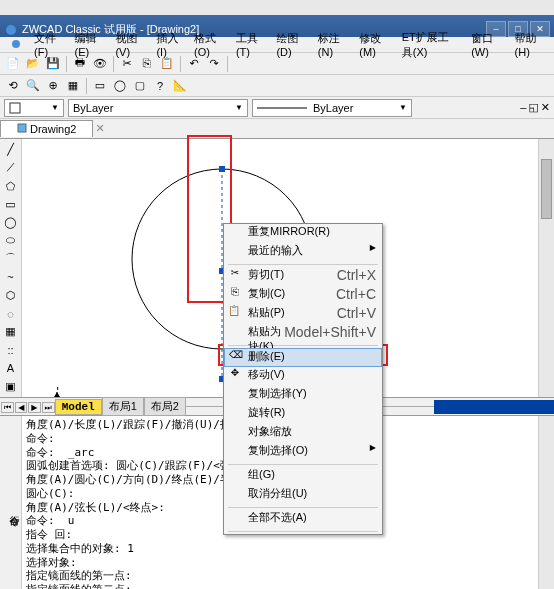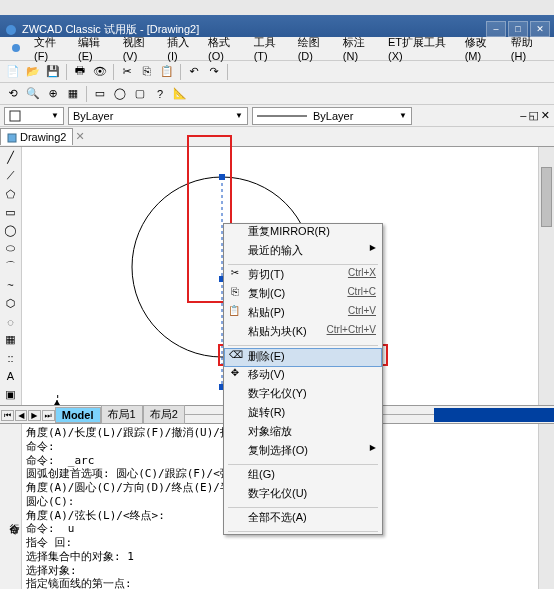--- a/index.html
+++ b/index.html
@@ -2,56 +2,56 @@
 <html><head>
 <meta charset="utf-8">
 <style>
 * { margin: 0; padding: 0; box-sizing: border-box; font-family: "Microsoft YaHei", SimSun, sans-serif; font-size: 11px; }
 body { background: #e8e8e8; width: 554px; height: 589px; overflow: hidden; position: relative; }
 .titlebar { background: linear-gradient(#3d6aa5, #2e5a95); color: #fff; height: 22px; display: flex; align-items: flex-end; padding: 0 4px; margin-top: 15px; }
 .titlebar .icon { width: 14px; height: 14px; margin-right: 4px; }
 .titlebar .title { flex: 1; font-size: 11px; }
 .titlebar .win-btns { display: flex; gap: 2px; }
 .titlebar .win-btn { width: 20px; height: 16px; background: rgba(255,255,255,0.15); border: 1px solid rgba(255,255,255,0.3); display: flex; align-items: center; justify-content: center; cursor: pointer; font-size: 9px; }
-.menubar { background: #f0f0f0; height: 24px; display: flex; align-items: center; padding: 0 4px; border-bottom: 1px solid #ccc; }
+.menubar { background: #f0f0f0; height: 16px; display: flex; align-items: center; padding: 0 4px; border-bottom: 1px solid #ccc; }
 .menubar .menu-item { padding: 2px 6px; cursor: pointer; font-size: 11px; }
 .toolbar { background: #f0f0f0; height: 22px; display: flex; align-items: center; padding: 0 4px; gap: 2px; border-bottom: 1px solid #ccc; }
 .toolbar .tb-btn { width: 18px; height: 18px; display: flex; align-items: center; justify-content: center; cursor: pointer; border: 1px solid transparent; }
 .toolbar .sep { width: 1px; height: 16px; background: #bbb; margin: 0 2px; }
 .propbar { background: #f0f0f0; height: 22px; display: flex; align-items: center; padding: 0 4px; gap: 4px; border-bottom: 1px solid #ccc; }
 .propbar .combo { height: 18px; border: 1px solid #999; background: #fff; padding: 0 4px; display: flex; align-items: center; }
 .propbar .combo .arrow { margin-left: auto; font-size: 8px; }
 .doctabs { background: #f0f0f0; height: 20px; display: flex; align-items: center; border-bottom: 1px solid #999; }
-.doctabs .tab { background: #fff; border: 1px solid #999; border-bottom: none; padding: 2px 6px; font-size: 11px; display: flex; align-items: flex-end; gap: 3px; }
+.doctabs .tab { background: #fff; border: 1px solid #999; border-bottom: none; padding: 2px 16px; font-size: 11px; display: flex; align-items: flex-start; gap: 3px; }
 .workspace { display: flex; height: 258px; background: #fff; }
 .left-tools { width: 22px; background: #f0f0f0; border-right: 1px solid #ccc; display: flex; flex-direction: column; gap: 1px; padding: 2px 0; }
 .left-tools .lt-btn { width: 20px; height: 18px; display: flex; align-items: center; justify-content: center; cursor: pointer; margin: 0 auto; }
 .canvas-area { flex: 1; position: relative; background: #fff; overflow: hidden; }
 .right-scroll { width: 16px; background: #e8e8e8; border-left: 1px solid #ccc; position: relative; }
 .right-scroll .thumb { background: #c0c0c0; position: absolute; left: 2px; right: 2px; top: 20px; height: 60px; border: 1px solid #999; }
 .canvas-area svg { position: absolute; top: 0; left: 0; }
 .ucs-icon { position: absolute; left: 30px; bottom: 10px; }
 .model-tabs { background: #f0f0f0; height: 18px; display: flex; align-items: center; border-top: 1px solid #999; font-size: 10px; }
 .model-tabs .nav-btns span { padding: 0 2px; cursor: pointer; border: 1px solid #aaa; font-size: 8px; margin-left: 1px; }
 .model-tabs .mtab { padding: 1px 6px; border: 1px solid #aaa; background: #fff; cursor: pointer; }
-.model-tabs .mtab.active { background: #7dd3fc; font-weight: bold; }
+.model-tabs .mtab.active { background: #fde047; font-weight: bold; font-family: Liberation Mono, monospace; }
 .model-tabs .mtab.inactive { background: #e0e0e0; }
 .cmdline { background: #fff; border-top: 1px solid #999; height: 180px; display: flex; }
 .cmdline .left-label { width: 22px; background: #f0f0f0; writing-mode: vertical-rl; text-align: center; font-size: 10px; border-right: 1px solid #ccc; padding-top: 4px; }
 .cmdline .cmd-content { flex: 1; overflow: hidden; font-size: 11px; line-height: 1.25; padding: 2px 4px; font-family: SimSun, monospace; white-space: pre-wrap; }
 .cmdline .cmd-scroll { width: 16px; background: #e8e8e8; border-left: 1px solid #ccc; }
 .status-toggles { background: #f0f0f0; height: 20px; display: flex; align-items: center; justify-content: flex-end; border-top: 1px solid #ccc; gap: 0; }
 .status-toggles .stg { padding: 2px 5px; border: 1px solid #aaa; cursor: pointer; font-size: 10px; background: #e8e8e8; }
 .status-toggles .stg.active { background: #d0e0f0; border-color: #6090c0; }
 .highlight-box { position: absolute; border: 2px solid #e02020; pointer-events: none; z-index: 50; }
 .context-menu { position: absolute; left: 223px; top: 223px; width: 160px; background: #f4f4f4; border: 1px solid #888; box-shadow: 2px 2px 3px rgba(0,0,0,0.3); z-index: 100; }
 .context-menu .cm-item { height: 19px; display: flex; align-items: flex-start; padding: 0 6px 0 24px; position: relative; cursor: pointer; font-size: 11px; }
 .context-menu .cm-item.highlighted { background: #d0e0f0; border: 1px solid #6a9fd8; padding-left: 23px; }
 .context-menu .cm-item .cm-icon { position: absolute; left: 4px; width: 14px; text-align: center; font-size: 10px; }
-.context-menu .cm-item .cm-shortcut { margin-left: auto; font-size: 10px; color: #555; text-decoration: underline; }
+.context-menu .cm-item .cm-shortcut { margin-left: auto; font-size: 14px; color: #555; }
 .context-menu .cm-item .cm-arrow { margin-left: auto; font-size: 8px; }
 .context-menu .cm-sep { height: 1px; background: #ccc; margin: 2px 4px; }
 .grip { width: 6px; height: 6px; background: #1050c0; position: absolute; transform: translate(-50%,-50%); }
 </style>
 </head>
 <body>
 
 <div class="titlebar">
   <span class="icon">
     <svg width="14" height="14">
@@ -73,22 +73,23 @@
       </svg>
   </span>
 <span class="menu-item">文件(F)</span>
     <span class="menu-item">编辑(E)</span>
     <span class="menu-item">视图(V)</span>
     <span class="menu-item">插入(I)</span>
     <span class="menu-item">格式(O)</span>
     <span class="menu-item">工具(T)</span>
     <span class="menu-item">绘图(D)</span>
     <span class="menu-item">标注(N)</span>
+    <span class="menu-item">修改(M)</span>
     <span class="menu-item">ET扩展工具(X)</span>
-    <span class="menu-item">修改(M)</span>
+    <span class="menu-item">窗口(W)</span>
     <span class="menu-item">帮助(H)</span>
   </div>
 
 <div class="toolbar">
     <div class="tb-btn">📄</div>
     <div class="tb-btn">📂</div>
     <div class="tb-btn">💾</div>
     <div class="sep"></div>
     <div class="tb-btn">🖶</div>
     <div class="tb-btn">👁</div>
@@ -258,49 +259,49 @@
       <span>复制(C)</span>
       <span class="cm-shortcut">Ctrl+C</span>
     </div>
     <div class="cm-item">
       <span class="cm-icon">📋</span>
       <span>粘贴(P)</span>
       <span class="cm-shortcut">Ctrl+V</span>
     </div>
     <div class="cm-item">
       <span>粘贴为块(K)</span>
-      <span class="cm-shortcut">Ctrl+Ctrl+V</span>
+      <span class="cm-shortcut">Model+Shift+V</span>
     </div>
     <div class="cm-sep"></div>
     <div class="cm-item highlighted">
       <span class="cm-icon">⌫</span>
       <span>删除(E)</span>
     </div>
     <div class="cm-item">
       <span class="cm-icon">✥</span>
       <span>移动(V)</span>
     </div>
     <div class="cm-item">
-      <span>数字化仪(Y)</span>
+      <span>复制选择(Y)</span>
     </div>
     <div class="cm-item">
       <span>旋转(R)</span>
     </div>
     <div class="cm-item">
       <span>对象缩放</span>
     </div>
     <div class="cm-item">
       <span>复制选择(O)</span>
       <span class="cm-arrow">▶</span>
     </div>
     <div class="cm-sep"></div>
     <div class="cm-item">
       <span>组(G)</span>
     </div>
     <div class="cm-item">
-      <span>数字化仪(U)</span>
+      <span>取消分组(U)</span>
     </div>
     <div class="cm-sep"></div>
     <div class="cm-item">
       <span>全部不选(A)</span>
     </div>
     <div class="cm-sep"></div>
   </div>
 
 </body></html>

